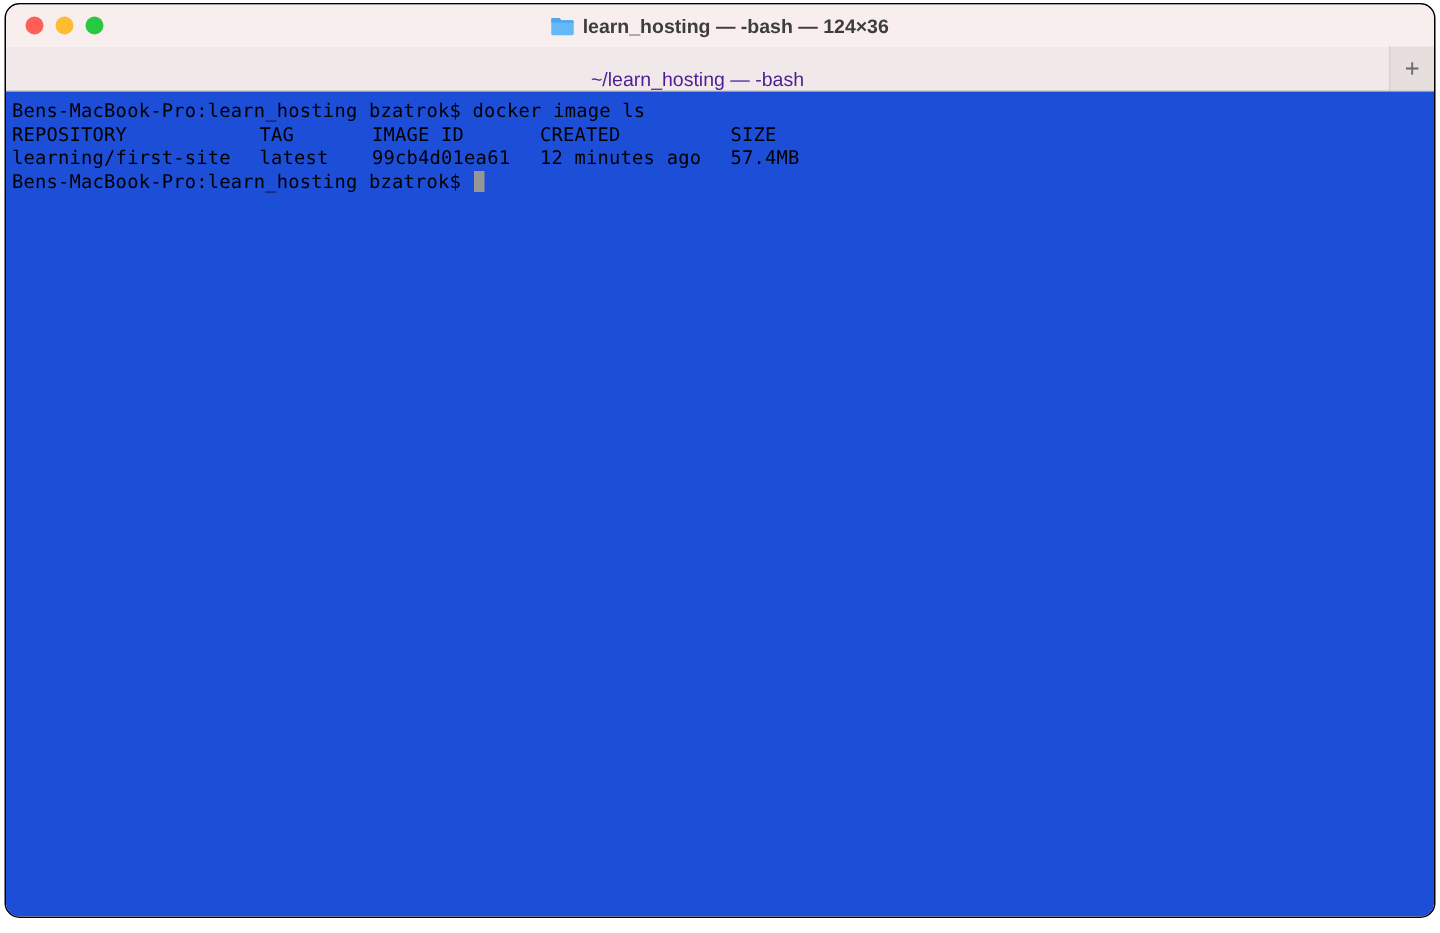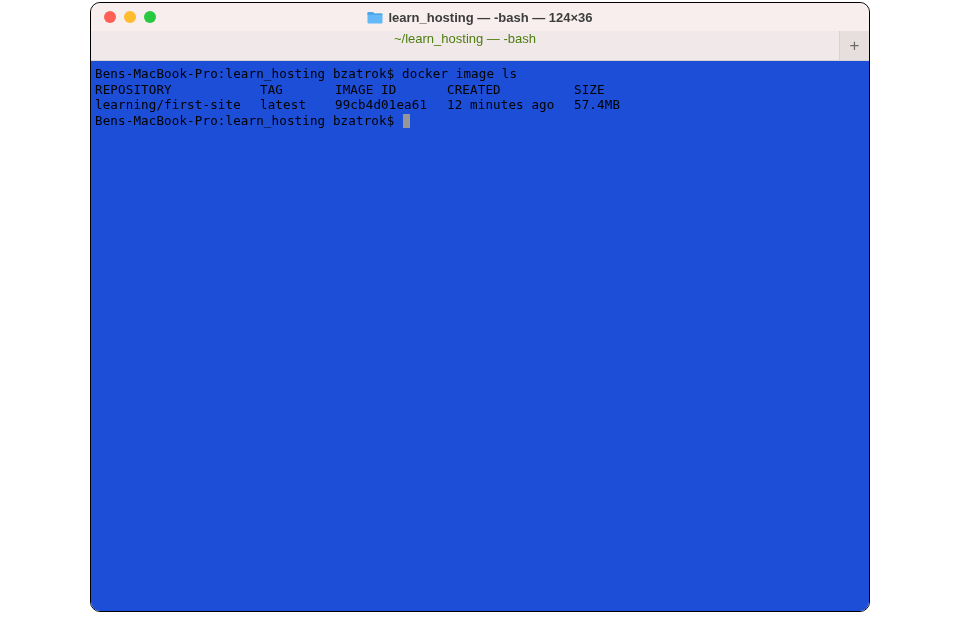--- a/index.html
+++ b/index.html
@@ -8,21 +8,21 @@
       box-sizing: border-box;
     }
     body {
       width: 960px;
       height: 622px;
       background: #ffffff;
       font-family: -apple-system, BlinkMacSystemFont, "Helvetica Neue", sans-serif;
       overflow: hidden;
     }
     .window {
-      width: 780px;
+      width: 954px;
       height: 610px;
       margin: 2px auto;
       background: #ffffff;
       border: 1px solid #000000;
       border-radius: 10px;
       overflow: hidden;
       display: flex;
       flex-direction: column;
     }
     .titlebar {
@@ -70,24 +70,24 @@
       height: 30px;
       background: #f1e9e9;
       border-bottom: 1px solid #d9d0d0;
       display: flex;
       align-items: stretch;
       position: relative;
     }
     .tab {
       flex: 1;
       display: flex;
-      align-items: flex-start;
+      align-items: flex-end;
       justify-content: center;
       font-size: 13px;
-      color: #4d7c0f;
+      color: #4c1d95;
     }
     .new-tab {
       width: 30px;
       display: flex;
       align-items: center;
       justify-content: center;
       background: #e7dede;
       border-left: 1px solid #d9d0d0;
       color: #6b6b6b;
       font-size: 17px;

